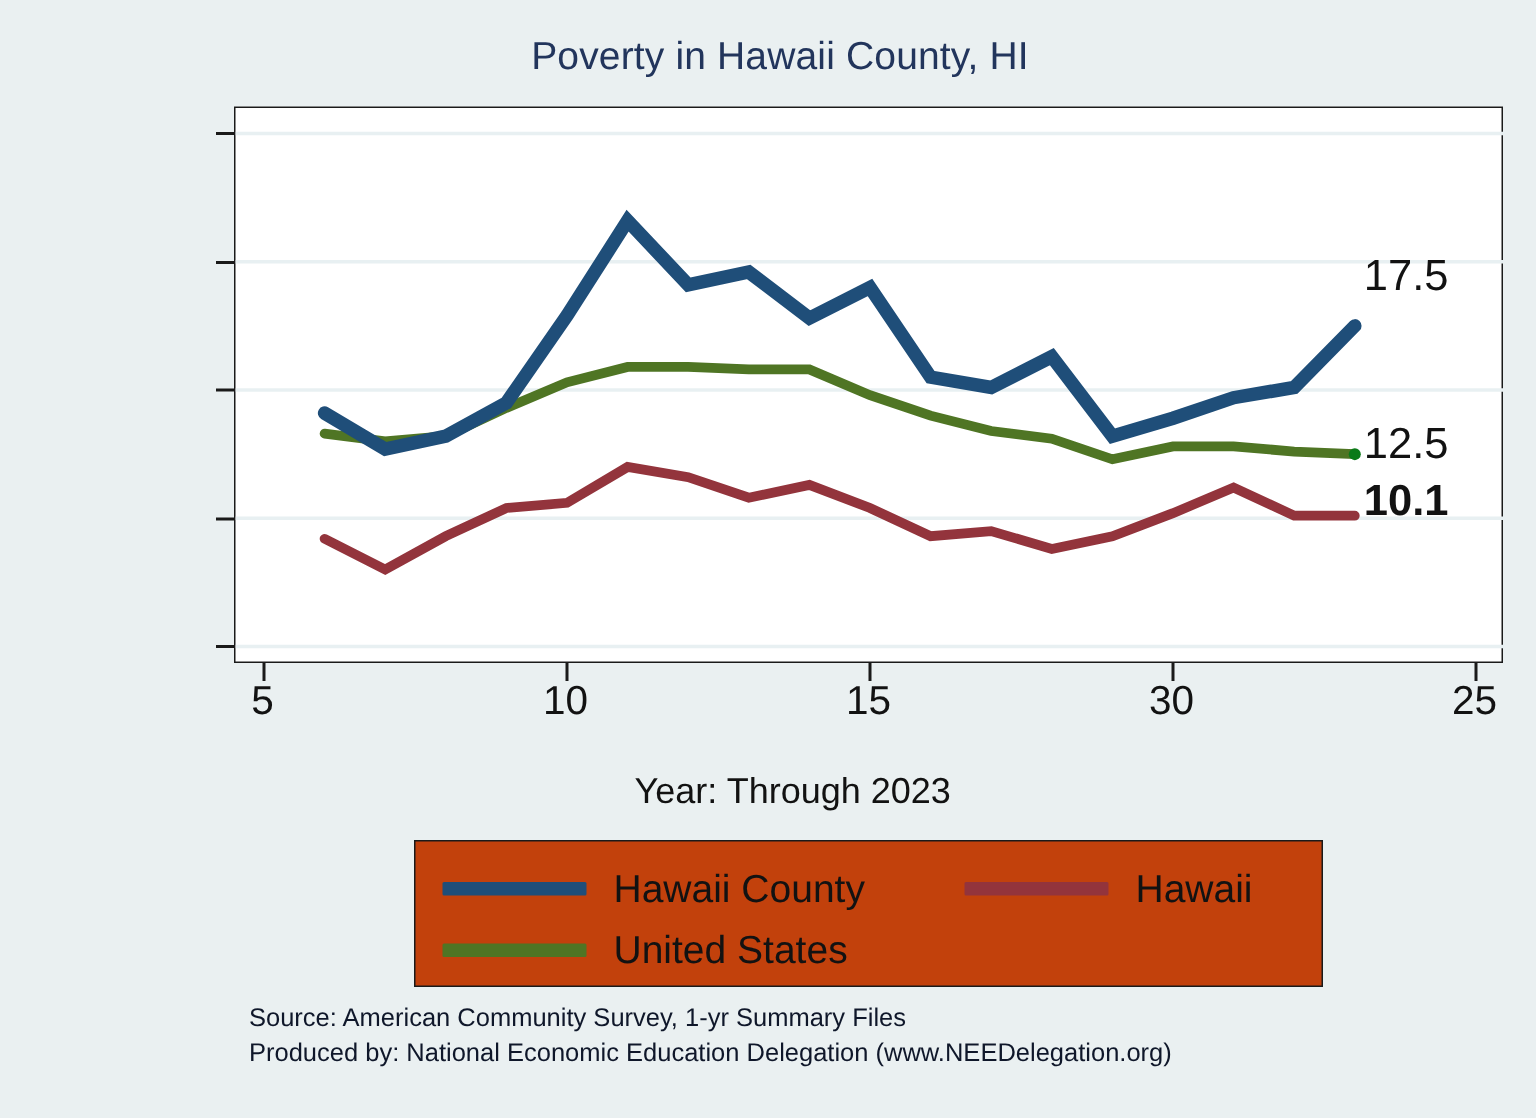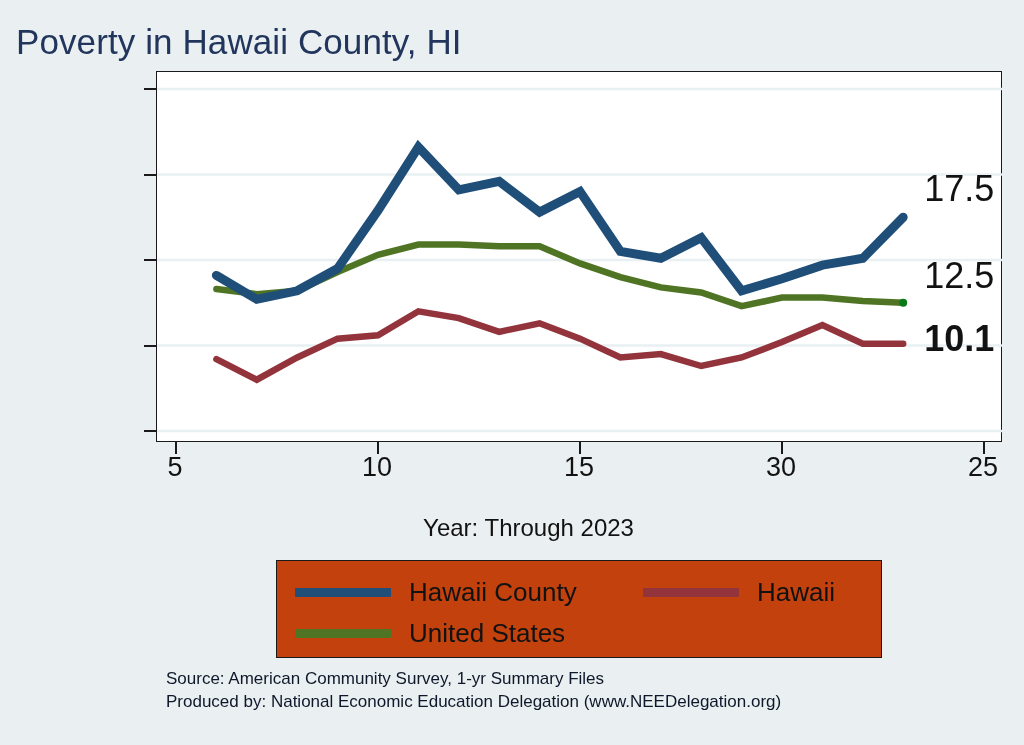--- a/index.html
+++ b/index.html
@@ -16,21 +16,22 @@
   }
   #root {
     position: absolute;
     inset: 0;
   }
   .chart-title {
     position: absolute;
     left: 0;
     right: 0;
     top: 22px;
-    font-size: 35px;
+    text-align: center;
+    font-size: 26px;
     color: #22355c;
     font-family: "Liberation Sans", sans-serif;
     letter-spacing: 0.1px;
     padding-left: 16px;
   }
   .plot-frame {
     position: absolute;
     left: 156px;
     top: 71px;
     width: 846px;
@@ -81,24 +82,23 @@
     left: 0;
     right: 0;
     top: 514px;
     text-align: center;
     font-size: 24px;
     color: #121212;
     padding-left: 33px;
   }
   .end-label {
     position: absolute;
-    font-size: 36px;
+    font-size: 29px;
     color: #121212;
     white-space: nowrap;
-    margin-left: 15px;
   }
   .legend-box {
     position: absolute;
     left: 276px;
     top: 560px;
     width: 606px;
     height: 98px;
     background: #c2410c;
     border: 1.6px solid #1a1a1a;
     box-sizing: border-box;
@@ -167,21 +167,21 @@
         <line x1="0" x2="846" y1="17" y2="17" stroke="#e8f0f2" stroke-width="2.4"></line>
         <polyline points="59.40,287.18 99.80,307.70 140.20,285.47 180.60,266.66 221.00,263.24 261.40,239.30 301.80,246.14 342.20,259.82 382.60,251.27 423.00,266.66 463.40,285.47 503.80,282.05 544.20,294.02 584.60,285.47 625.00,270.08 665.40,252.98 705.80,271.79 746.20,271.79" fill="none" stroke="#93343c" stroke-width="6.5" stroke-linejoin="miter" stroke-linecap="round"></polyline>
         <polyline points="59.40,217.07 99.80,222.20 140.20,218.78 180.60,199.97 221.00,182.87 261.40,172.61 301.80,172.61 342.20,174.32 382.60,174.32 423.00,191.42 463.40,205.10 503.80,215.36 544.20,220.49 584.60,234.17 625.00,225.62 665.40,225.62 705.80,229.04 746.20,230.75" fill="none" stroke="#4f7524" stroke-width="6.5" stroke-linejoin="miter" stroke-linecap="round"></polyline>
         <polyline points="59.40,203.39 99.80,227.33 140.20,218.78 180.60,196.55 221.00,138.41 261.40,75.14 301.80,117.89 342.20,109.34 382.60,140.12 423.00,119.60 463.40,179.45 503.80,186.29 544.20,165.77 584.60,218.78 625.00,206.81 665.40,193.13 705.80,186.29 746.20,145.25" fill="none" stroke="#1f4e79" stroke-width="9" stroke-linejoin="miter" stroke-linecap="round"></polyline>
         <circle cx="746.2" cy="230.75" r="4" fill="#0a7a18"></circle>
       </svg>
   </div>
 
   <div id="end-labels">
       <div class="end-label" style="left: 909.2px; top: 168.25px;">17.5</div>
-      <div class="end-label" style="left: 909.2px; top: 255px;">12.5</div>
+      <div class="end-label" style="left: 909.2px; top: 280px;">12.5</div>
       <div class="end-label" style="left: 909.2px; top: 318px; font-weight: bold;">10.1</div>
     </div>
 
   <div class="x-axis-title">Year: Through 2023</div>
 
   <div class="legend-box">
     <div class="legend-row" style="left: 18px; top: 16px;">
       <span class="legend-swatch" style="background: rgb(31, 78, 121);"></span>
       <span class="legend-text">Hawaii County</span>
     </div>

